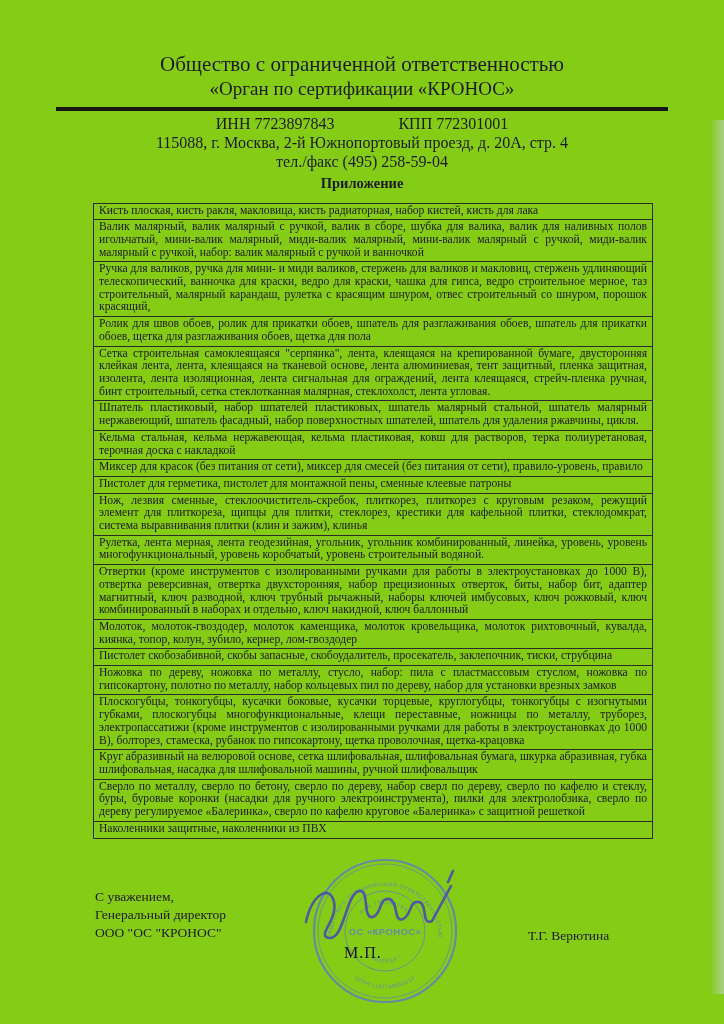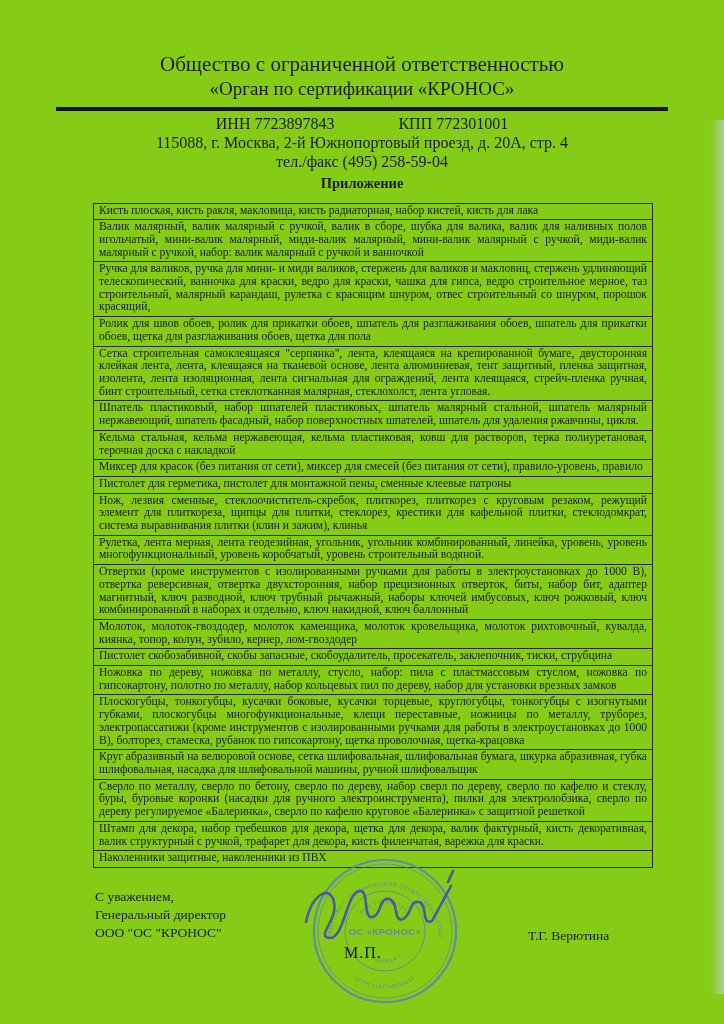--- a/index.html
+++ b/index.html
@@ -117,21 +117,20 @@
       <div class="row">Пистолет скобозабивной, скобы запасные, скобоудалитель, просекатель, заклепочник, тиски, струбцина</div>
 
       <div class="row">Ножовка по дереву, ножовка по металлу, стусло, набор: пила с пластмассовым стуслом, ножовка по гипсокартону, полотно по металлу, набор кольцевых пил по дереву, набор для установки врезных замков</div>
 
       <div class="row">Плоскогубцы, тонкогубцы, кусачки боковые, кусачки торцевые, круглогубцы, тонкогубцы с изогнутыми губками, плоскогубцы многофункциональные, клещи переставные, ножницы по металлу, труборез, электропассатижи (кроме инструментов с изолированными ручками для работы в электроустановках до 1000 В), болторез, стамеска, рубанок по гипсокартону, щетка проволочная, щетка-крацовка</div>
 
       <div class="row">Круг абразивный на велюровой основе, сетка шлифовальная, шлифовальная бумага, шкурка абразивная, губка шлифовальная, насадка для шлифовальной машины, ручной шлифовальщик</div>
 
       <div class="row">Сверло по металлу, сверло по бетону, сверло по дереву, набор сверл по дереву, сверло по кафелю и стеклу, буры, буровые коронки (насадки для ручного электроинструмента), пилки для электролобзика, сверло по дереву регулируемое «Балеринка», сверло по кафелю круговое «Балеринка» с защитной решеткой</div>
 
-      <div class="row">Штамп для декора, набор гребешков для декора, щетка для декора, валик фактурный, кисть декоративная, валик структурный с ручкой, трафарет для декора, кисть филенчатая, варежка для краски.</div>
 
       <div class="row">Наколенники защитные, наколенники из ПВХ</div>
     </div>
 
   <div class="closing-block">
     <div>С уважением,</div>
     <div>Генеральный директор</div>
     <div>ООО "ОС "КРОНОС"</div>
   </div>
 

